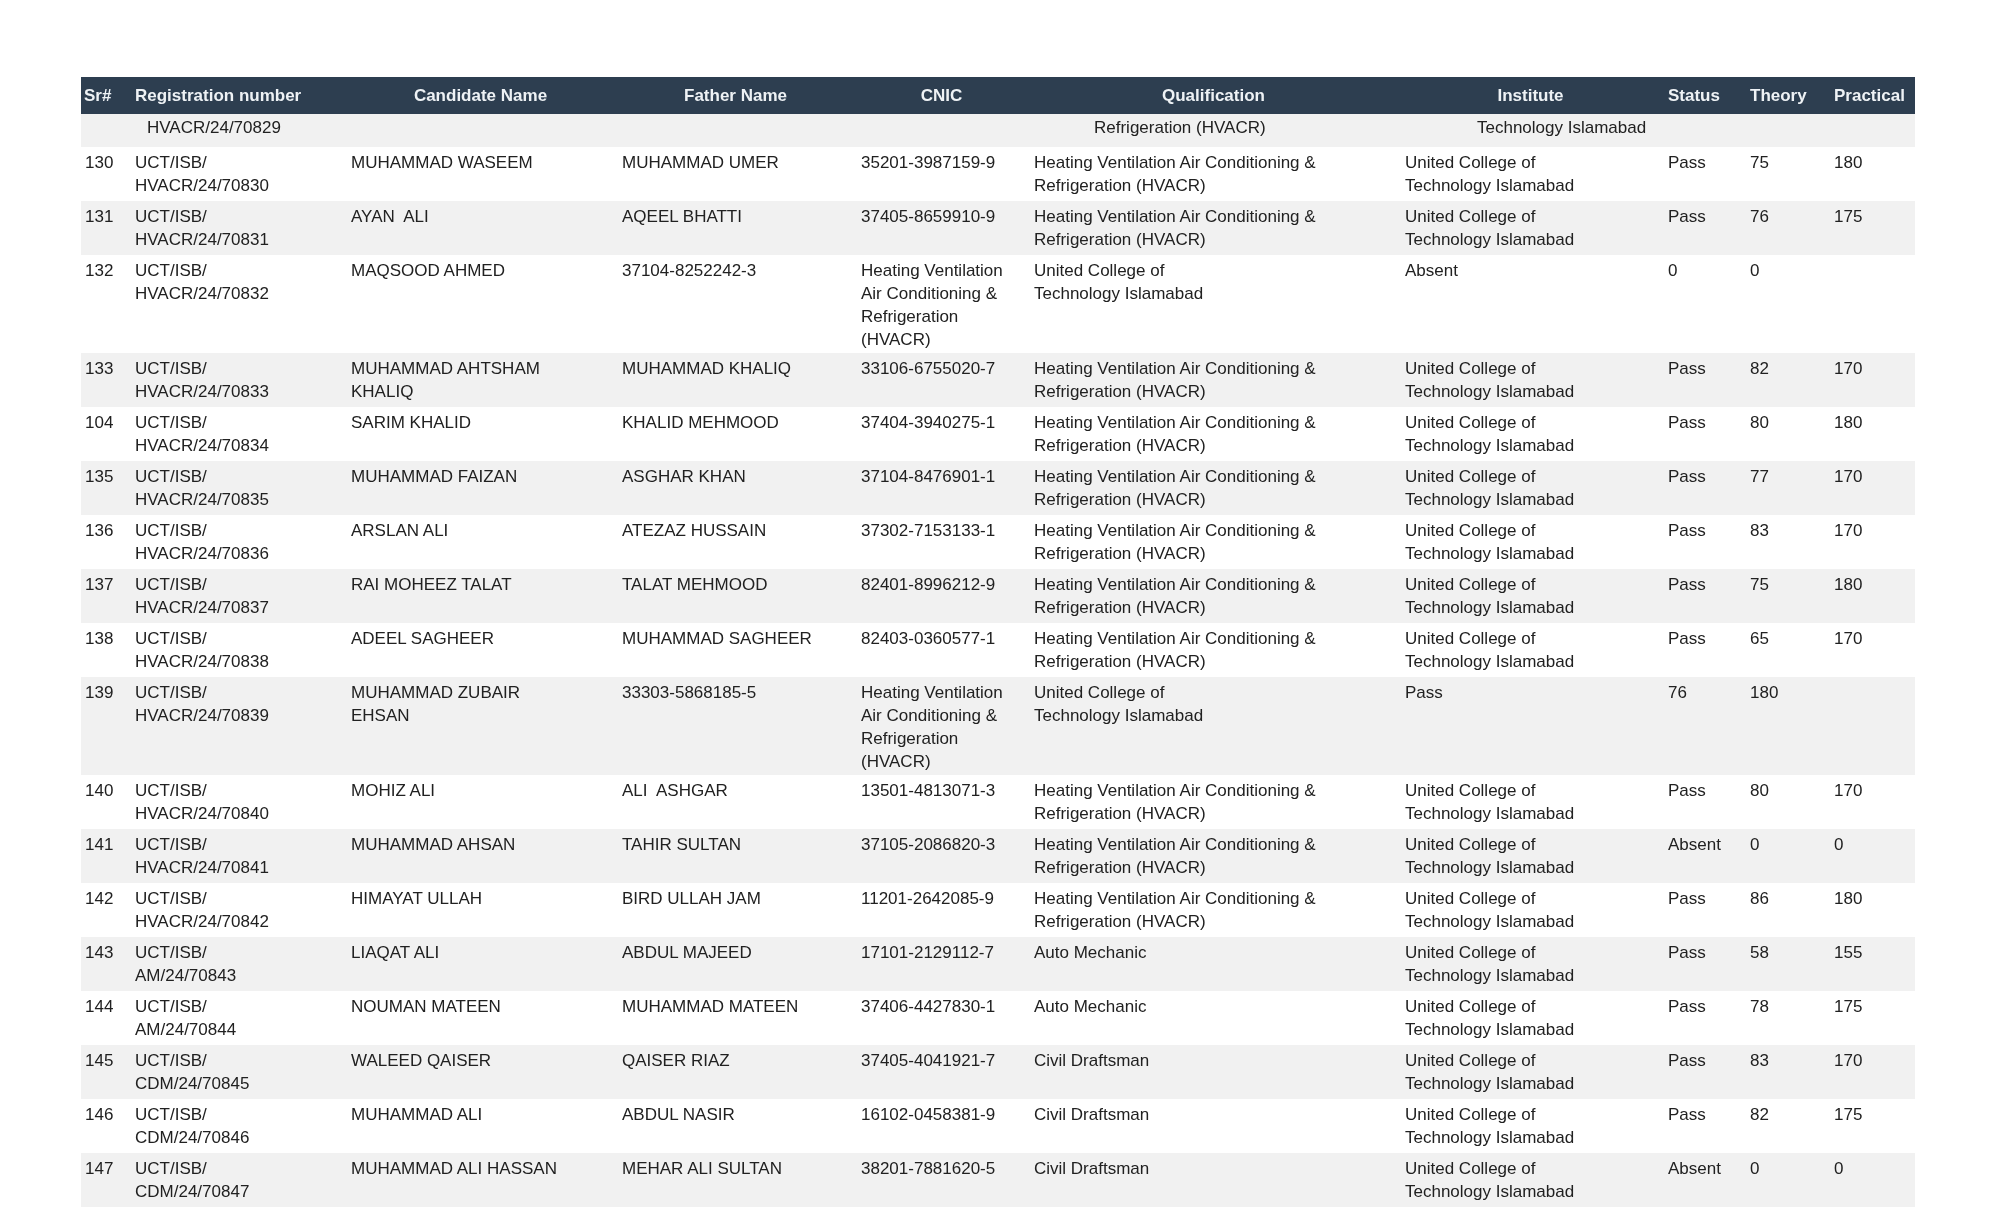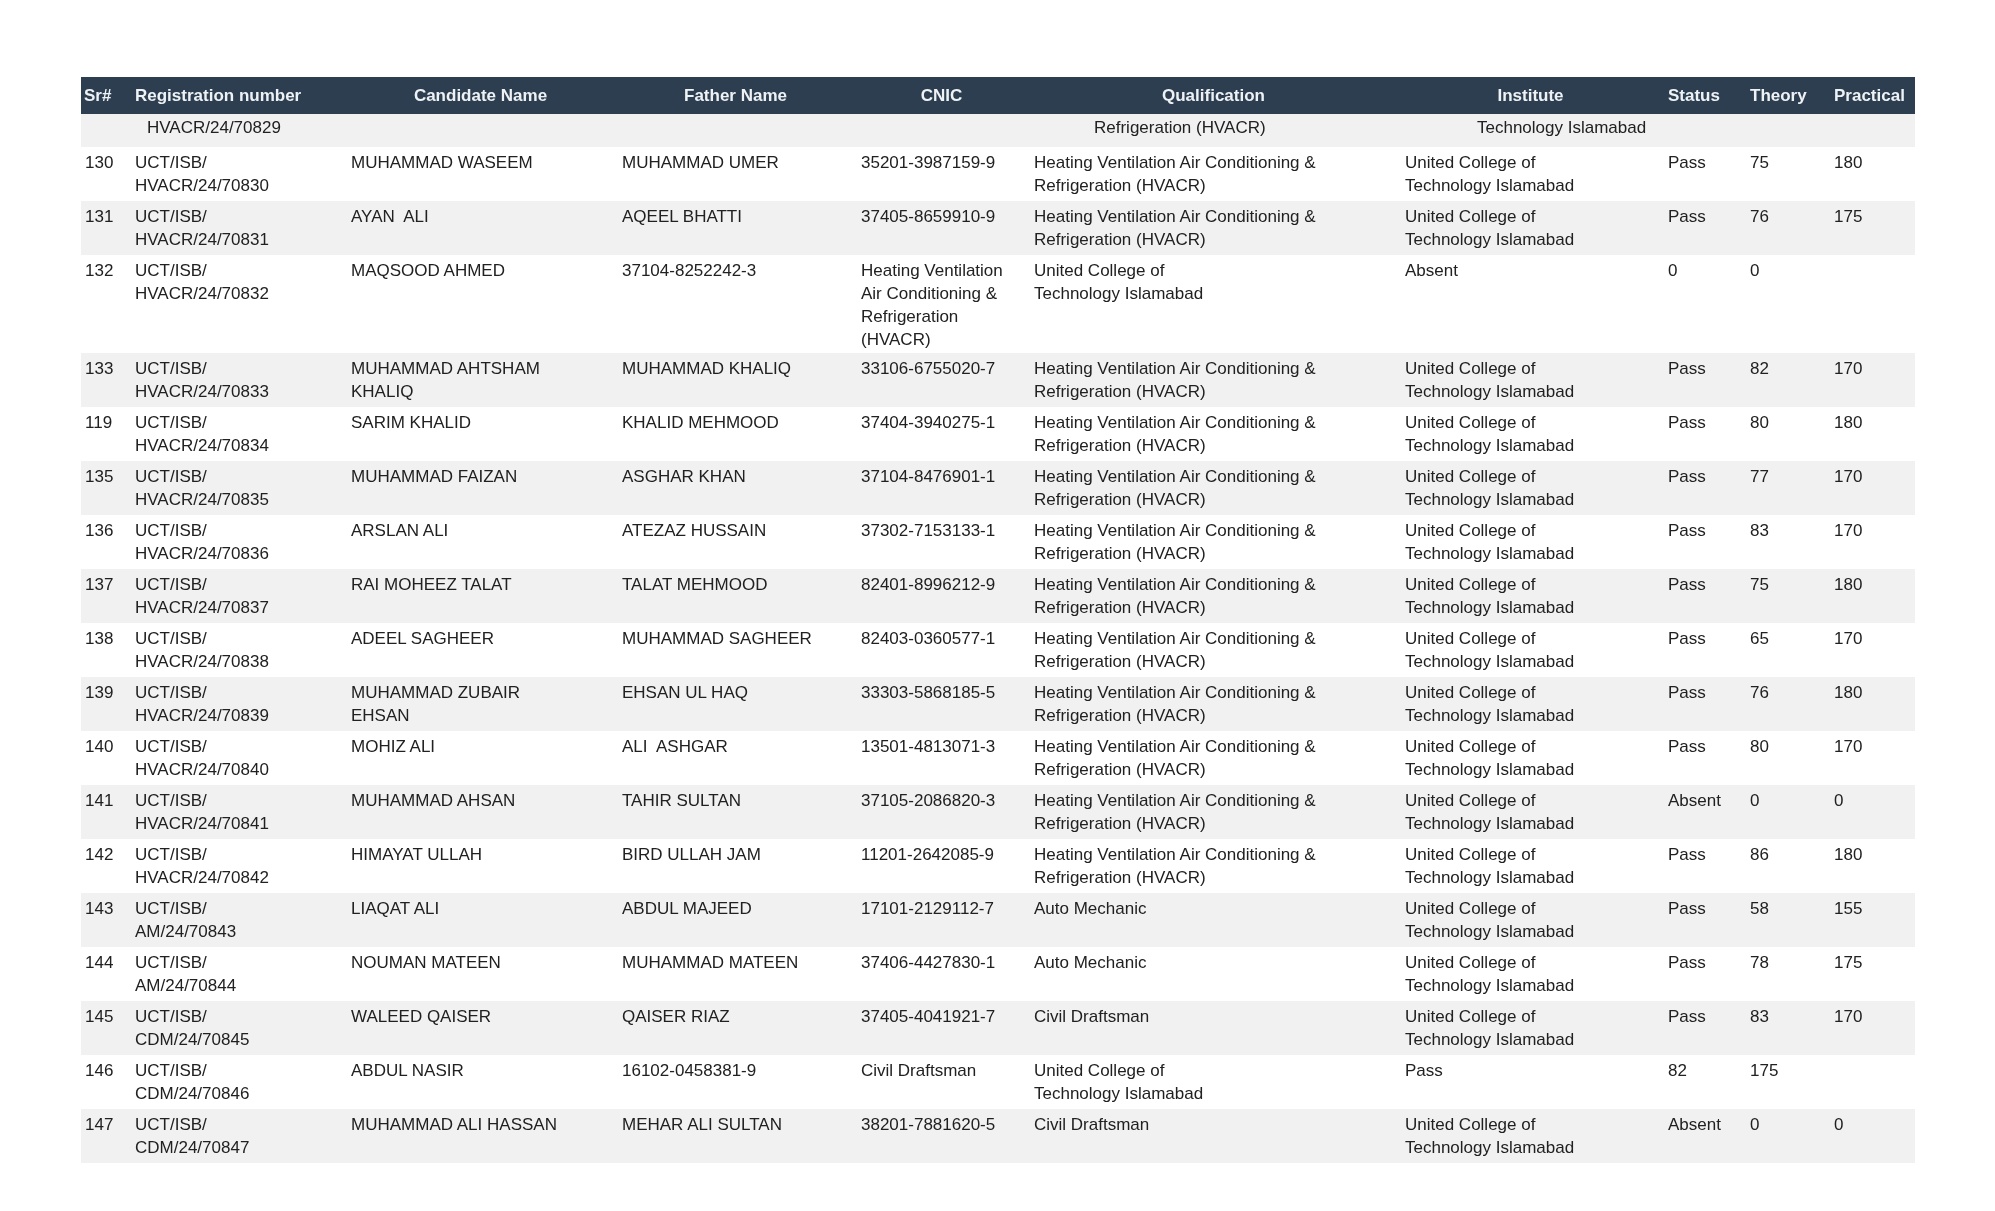--- a/index.html
+++ b/index.html
@@ -105,21 +105,21 @@
           <div class="td col-cnic">33106-6755020-7</div>
           <div class="td col-qualification">Heating Ventilation Air Conditioning &amp;
 Refrigeration (HVACR)</div>
           <div class="td col-institute">United College of
 Technology Islamabad</div>
           <div class="td col-status">Pass</div>
           <div class="td col-theory">82</div>
           <div class="td col-practical">170</div>
         </div>
         <div class="tr grid-row">
-          <div class="td col-sr">119</div>
+          <div class="td col-sr">104</div>
           <div class="td col-registration">UCT/ISB/
 HVACR/24/70834</div>
           <div class="td col-name">SARIM KHALID</div>
           <div class="td col-father">KHALID MEHMOOD</div>
           <div class="td col-cnic">37404-3940275-1</div>
           <div class="td col-qualification">Heating Ventilation Air Conditioning &amp;
 Refrigeration (HVACR)</div>
           <div class="td col-institute">United College of
 Technology Islamabad</div>
           <div class="td col-status">Pass</div>
@@ -185,21 +185,20 @@
           <div class="td col-status">Pass</div>
           <div class="td col-theory">65</div>
           <div class="td col-practical">170</div>
         </div>
         <div class="tr grid-row striped">
           <div class="td col-sr">139</div>
           <div class="td col-registration">UCT/ISB/
 HVACR/24/70839</div>
           <div class="td col-name">MUHAMMAD ZUBAIR
 EHSAN</div>
-          <div class="td col-father">EHSAN UL HAQ</div>
           <div class="td col-cnic">33303-5868185-5</div>
           <div class="td col-qualification">Heating Ventilation Air Conditioning &amp;
 Refrigeration (HVACR)</div>
           <div class="td col-institute">United College of
 Technology Islamabad</div>
           <div class="td col-status">Pass</div>
           <div class="td col-theory">76</div>
           <div class="td col-practical">180</div>
         </div>
         <div class="tr grid-row">
@@ -286,20 +285,21 @@
           <div class="td col-institute">United College of
 Technology Islamabad</div>
           <div class="td col-status">Pass</div>
           <div class="td col-theory">83</div>
           <div class="td col-practical">170</div>
         </div>
         <div class="tr grid-row">
           <div class="td col-sr">146</div>
           <div class="td col-registration">UCT/ISB/
 CDM/24/70846</div>
+          <div class="td col-name">MUHAMMAD ALI</div>
           <div class="td col-father">ABDUL NASIR</div>
           <div class="td col-cnic">16102-0458381-9</div>
           <div class="td col-qualification">Civil Draftsman</div>
           <div class="td col-institute">United College of
 Technology Islamabad</div>
           <div class="td col-status">Pass</div>
           <div class="td col-theory">82</div>
           <div class="td col-practical">175</div>
         </div>
         <div class="tr grid-row striped">

